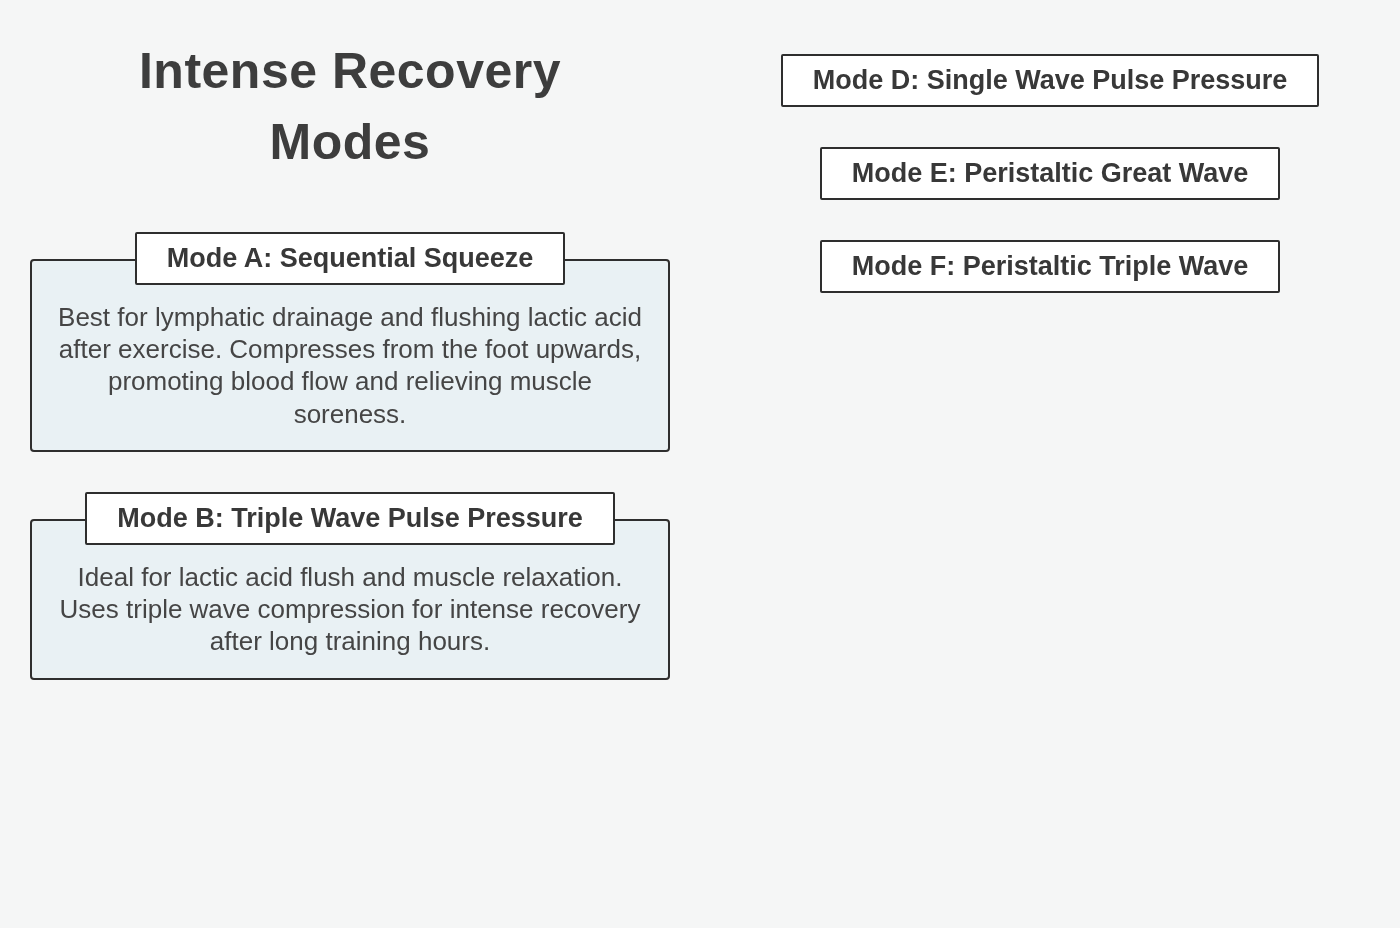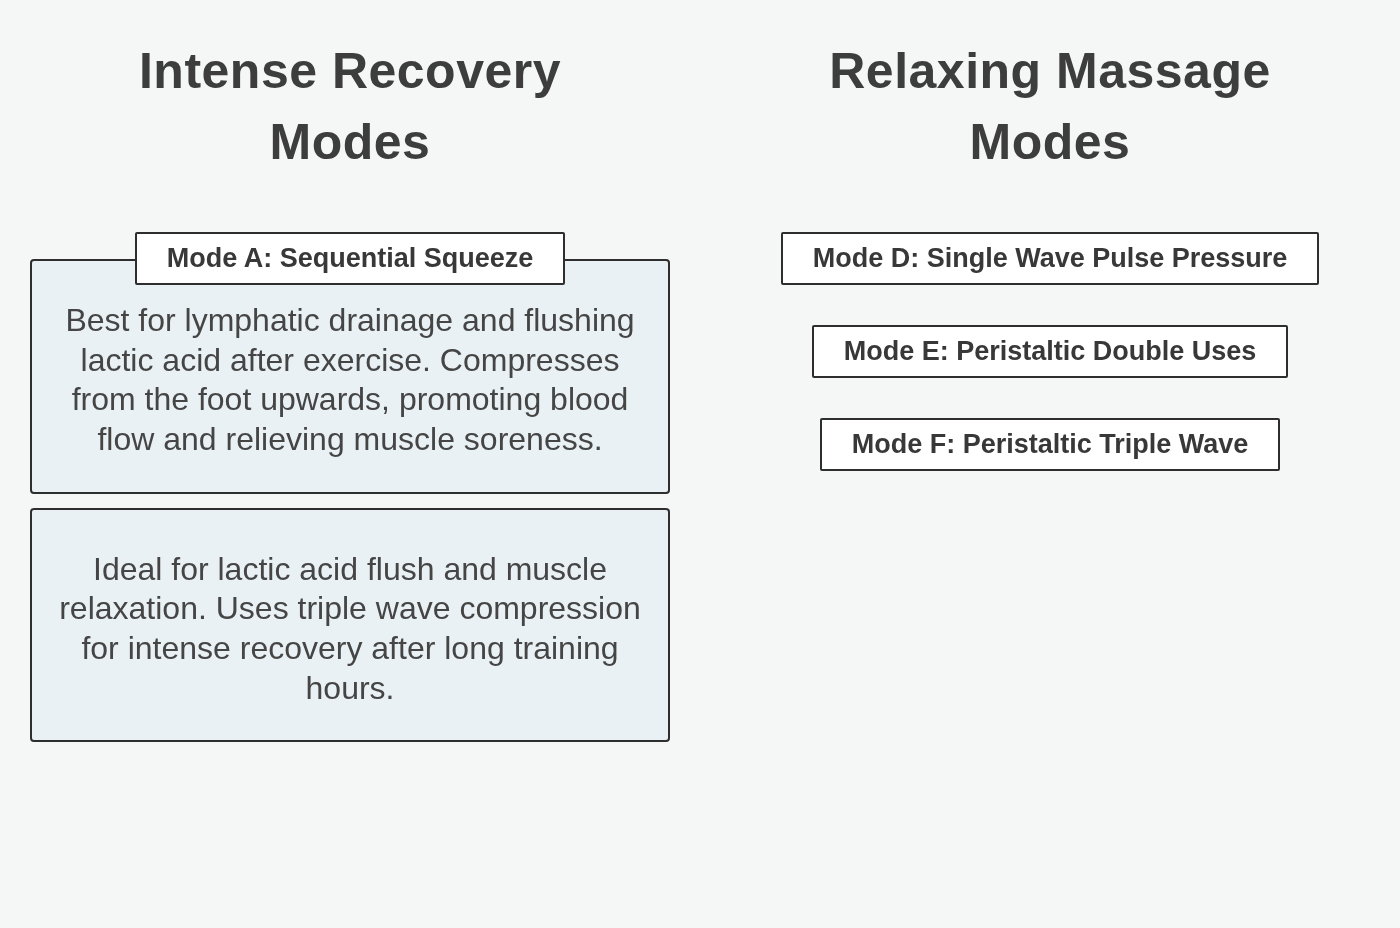--- a/index.html
+++ b/index.html
@@ -52,23 +52,23 @@
     text-align:right;
     font-size:27px;
     font-weight:700;
     color:var(--title-color);
     white-space:nowrap;
   }
   .card-body{
     margin-top:-26px;
     border:2px solid var(--border-color);
     border-radius:4px;
-    padding:40px 24px 32px;
+    padding:40px 24px 20px;
     text-align:center;
-    font-size:32px;
+    font-size:26px;
     line-height:1.24;
     color:var(--text-color);
     min-height:126px;
   }
   .column.tinted .card-body{background:var(--card-tint);}
   .column.plain  .card-body{background:var(--card-white);}
 </style>
 </head>
 <body>
 
@@ -76,36 +76,36 @@
 
   <div class="column tinted">
     <h1 class="col-heading">Intense Recovery Modes</h1>
 
     <section class="card first">
       <div class="card-title">Mode A: Sequential Squeeze</div>
       <div class="card-body">Best for lymphatic drainage and flushing lactic acid after exercise. Compresses from the foot upwards, promoting blood flow and relieving muscle soreness.</div>
     </section>
 
     <section class="card">
+      <div class="card-title">Mode B: Triple Wave Pulse Pressure</div>
       <div class="card-body">Ideal for lactic acid flush and muscle relaxation. Uses triple wave compression for intense recovery after long training hours.</div>
     </section>
 
     <section class="card">
     </section>
   </div>
 
   <div class="column plain">
-    <h1 class="col-heading">Relaxing Massage Modes</h1>
 
     <section class="card first">
       <div class="card-title">Mode D: Single Wave Pulse Pressure</div>
     </section>
 
     <section class="card">
-      <div class="card-title">Mode E: Peristaltic Double Uses</div>
+      <div class="card-title">Mode E: Peristaltic Great Wave</div>
     </section>
 
     <section class="card">
       <div class="card-title">Mode F: Peristaltic Triple Wave</div>
     </section>
   </div>
 
 </div>
 
 </body></html>

